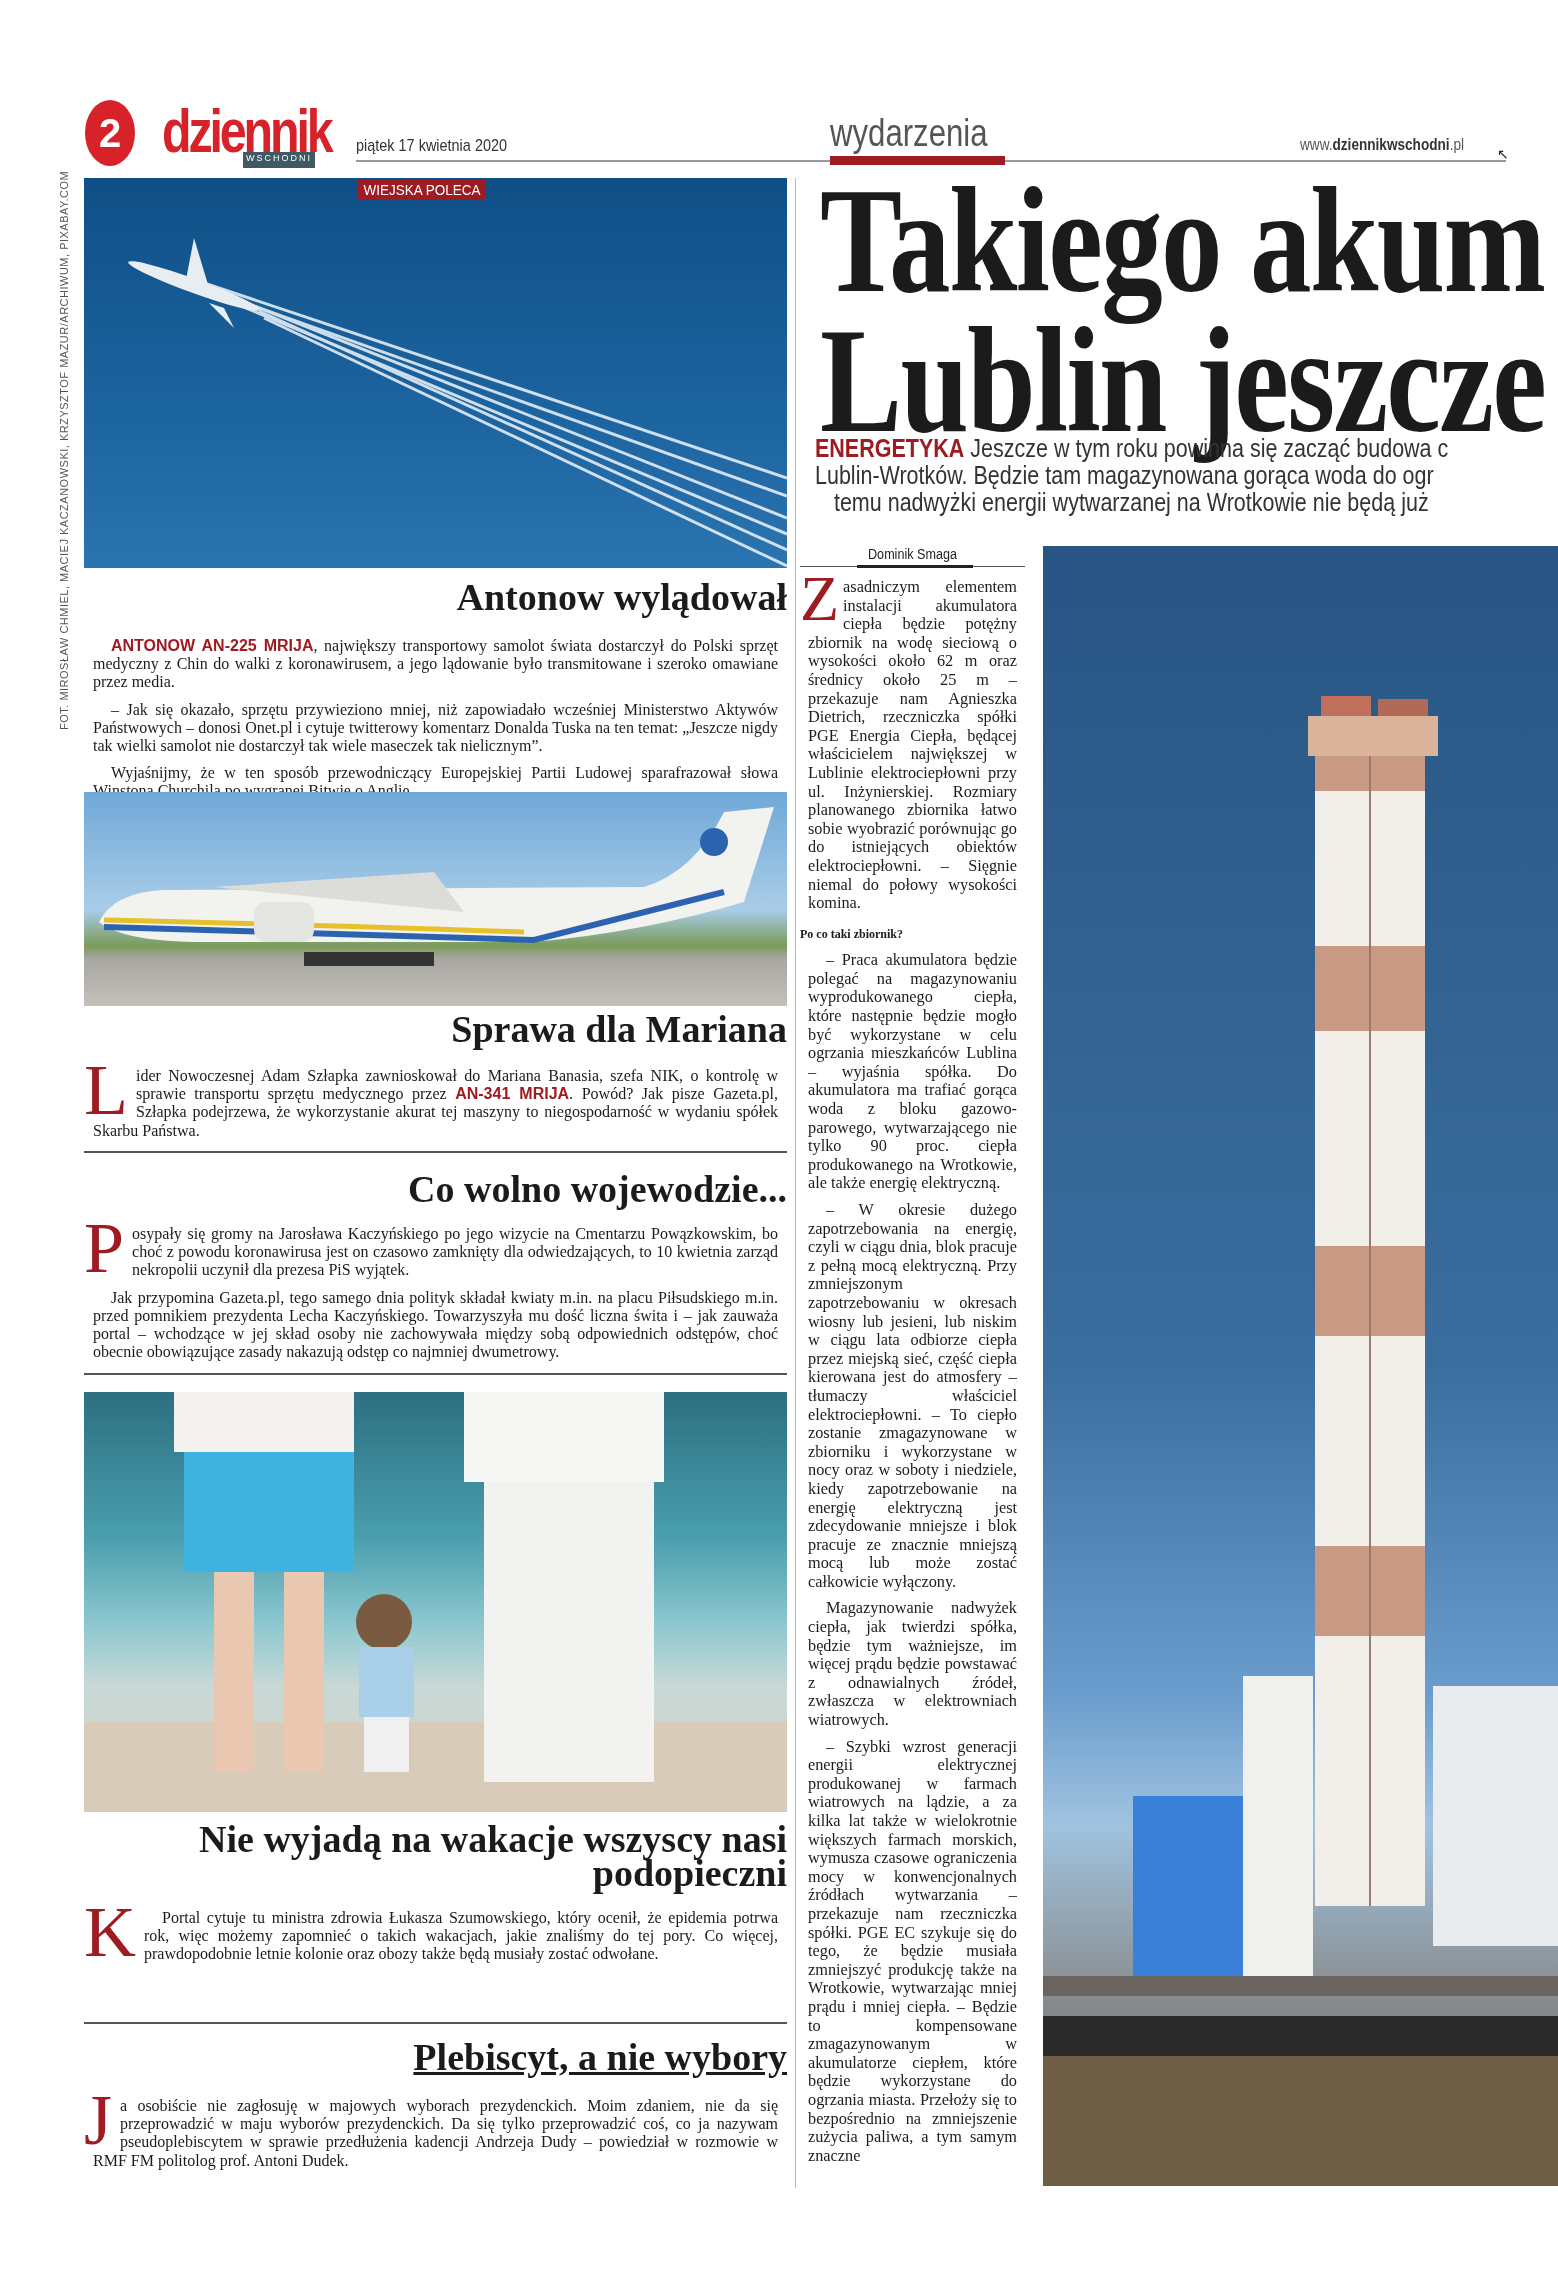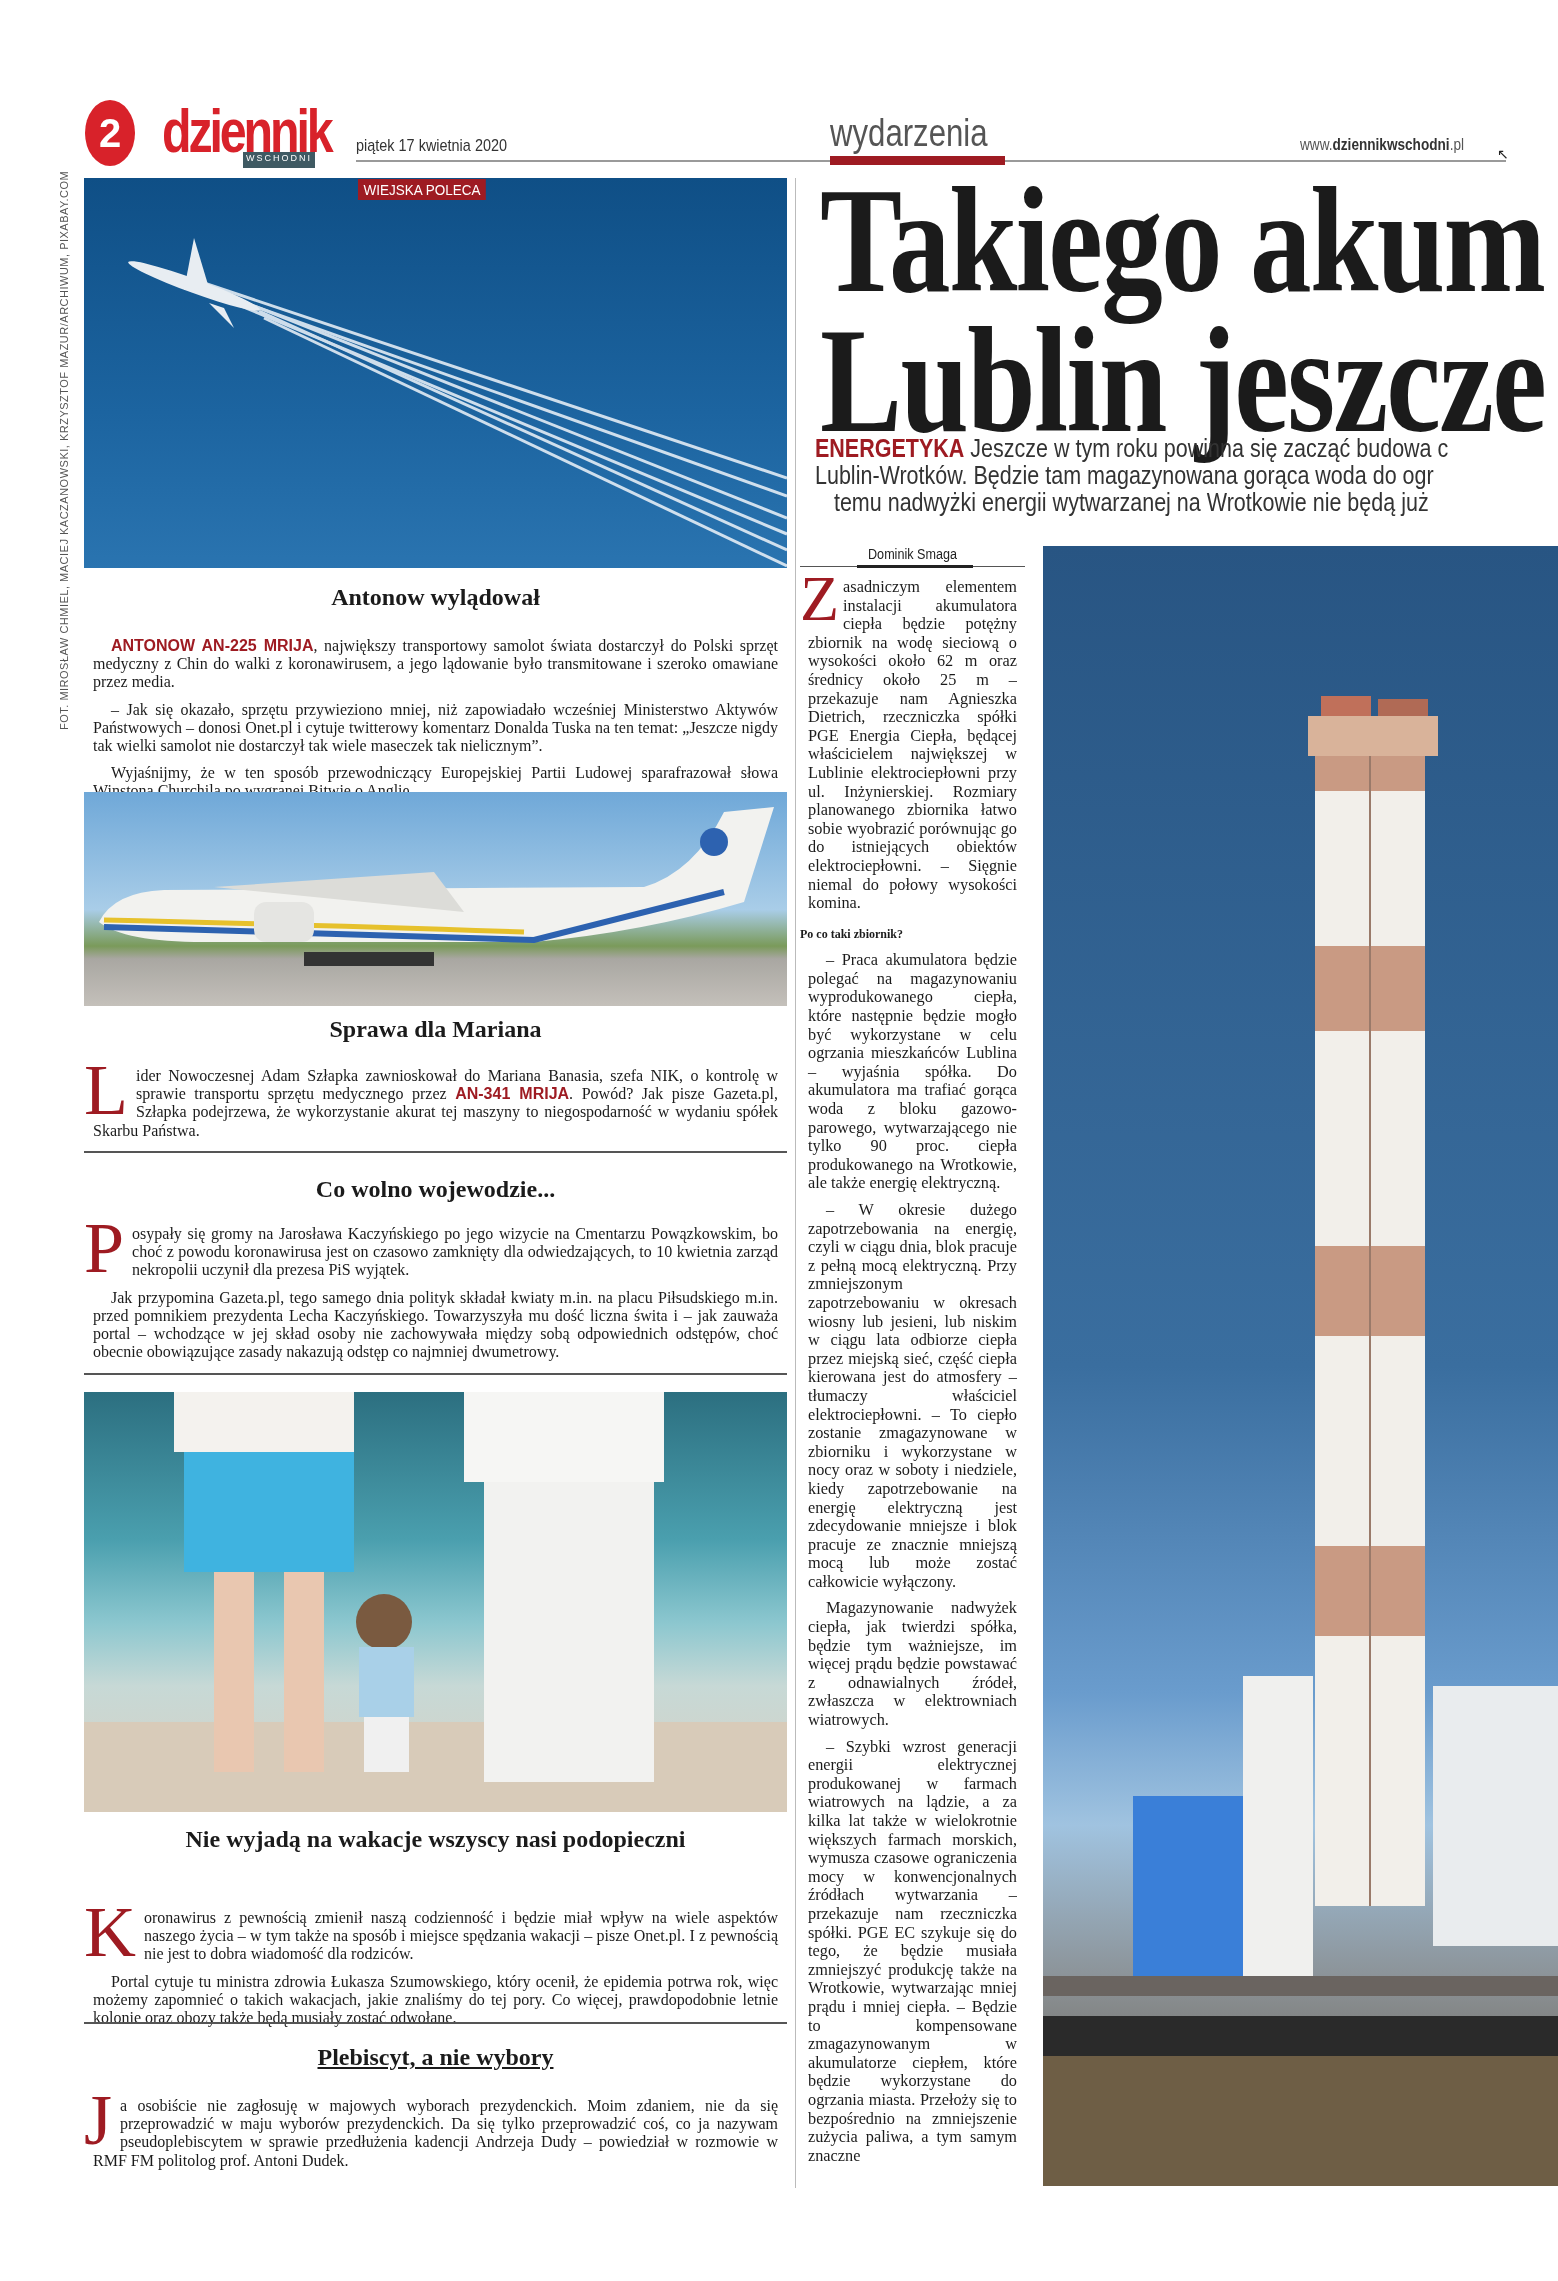--- a/index.html
+++ b/index.html
@@ -22,21 +22,21 @@
   .img-sky{left:84px;top:178px;width:703px;height:390px;background:linear-gradient(180deg,#0f4f86 0%,#1c64a0 60%,#2a74b0 100%);overflow:hidden;}
   .badge{left:358px;top:179px;background:#9e1b22;color:#fff;font-family:"Liberation Sans",sans-serif;font-size:15px;padding:2px 6px;transform:scaleX(0.9);transform-origin:left;}
   .img-plane{left:84px;top:792px;width:703px;height:214px;background:linear-gradient(180deg,#6fa8d8 0%,#a9cde8 55%,#7a9a5a 72%,#a9a7a2 78%,#c4c0ba 100%);overflow:hidden;}
   .img-beach{left:84px;top:1392px;width:703px;height:420px;background:linear-gradient(180deg,#2c6f80 0%,#4a9fae 35%,#8cc7cf 55%,#c7d9d6 70%,#d9cfc1 100%);overflow:hidden;}
   .img-chimney{left:1043px;top:546px;width:515px;height:1640px;background:linear-gradient(180deg,#285583 0%,#3a6e9f 50%,#6a9ccd 70%,#a0c3e0 78%,#8a8f92 88%,#5a5040 100%);overflow:hidden;}
   
   .h-main{left:820px;top:170px;font-family:"Liberation Serif",serif;font-weight:bold;font-size:150px;line-height:140px;color:#1b1b1b;white-space:nowrap;transform:scaleX(0.82);transform-origin:left top;letter-spacing:-2px;}
   .lead{left:815px;top:435px;font-family:"Liberation Sans",sans-serif;font-size:25px;line-height:27px;color:#333;white-space:nowrap;transform:scaleX(0.86);transform-origin:left top;}
   .lead .kicker{color:#9e1b22;font-weight:bold;}
   .lead .l3{padding-left:22px;}
-  .h-art{width:703px;left:84px;text-align:center;font-family:"Liberation Serif",serif;font-weight:bold;font-size:24px;line-height:34px;color:#1b1b1b;}
+  .h-art{width:703px;left:84px;text-align:right;font-family:"Liberation Serif",serif;font-weight:bold;font-size:38px;line-height:34px;color:#1b1b1b;}
   .body{width:703px;left:84px;font-size:16px;line-height:18.2px;text-align:justify;color:#1b1b1b;}
   .body p{margin:9px;text-indent:18px;}
   .body p.first{text-indent:0;}
   .red{color:#9e1b22;font-family:"Liberation Sans",sans-serif;font-weight:bold;}
   .dropcap{float:left;font-size:72px;line-height:60px;color:#9e1b22;margin:2px 8px 0 0;font-family:"Liberation Serif",serif;}
   .divider{left:84px;width:703px;height:2px;background:#555;}
   
   .col-sep{left:795px;top:178px;width:1px;height:2010px;background:#bbb;}
   .byline{left:800px;top:546px;width:225px;font-family:"Liberation Sans",sans-serif;font-size:14px;text-align:center;color:#222;transform:scaleX(0.9);}
   .byline-rule{left:800px;top:566px;width:225px;height:1px;background:#555;}
@@ -126,21 +126,20 @@
     <rect x="400" y="90" width="170" height="300" fill="#f2f2f0"></rect>
     <circle cx="300" cy="230" r="28" fill="#7a5a40"></circle>
     <rect x="275" y="255" width="55" height="70" fill="#a9d0e8"></rect>
     <rect x="280" y="325" width="45" height="55" fill="#f0f0f0"></rect>
   </svg>
 </div>
 
 <div class="abs h-art" style="top:1822px;line-height:34px;">Nie wyjadą na wakacje wszyscy nasi podopieczni</div>
 <div class="abs body" style="top:1900px;">
   <span class="dropcap">K</span>
-  <p class="first">oronawirus z pewnością zmienił naszą codzienność i będzie miał wpływ na wiele aspektów naszego życia – w tym także na sposób i miejsce spędzania wakacji – pisze Onet.pl. I z pewnością nie jest to dobra wiadomość dla rodziców.</p>
   <p>Portal cytuje tu ministra zdrowia Łukasza Szumowskiego, który ocenił, że epidemia potrwa rok, więc możemy zapomnieć o takich wakacjach, jakie znaliśmy do tej pory. Co więcej, prawdopodobnie letnie kolonie oraz obozy także będą musiały zostać odwołane.</p>
 </div>
 <div class="abs divider" style="top:2022px;"></div>
 
 <div class="abs h-art" style="top:2040px;text-decoration:underline;">Plebiscyt, a nie wybory</div>
 <div class="abs body" style="top:2088px;">
   <span class="dropcap">J</span>
   <p class="first">a osobiście nie zagłosuję w majowych wyborach prezydenckich. Moim zdaniem, nie da się przeprowadzić w maju wyborów prezydenckich. Da się tylko przeprowadzić coś, co ja nazywam pseudoplebiscytem w sprawie przedłużenia kadencji Andrzeja Dudy – powiedział w rozmowie w RMF FM politolog prof. Antoni Dudek.</p>
 </div>
 

